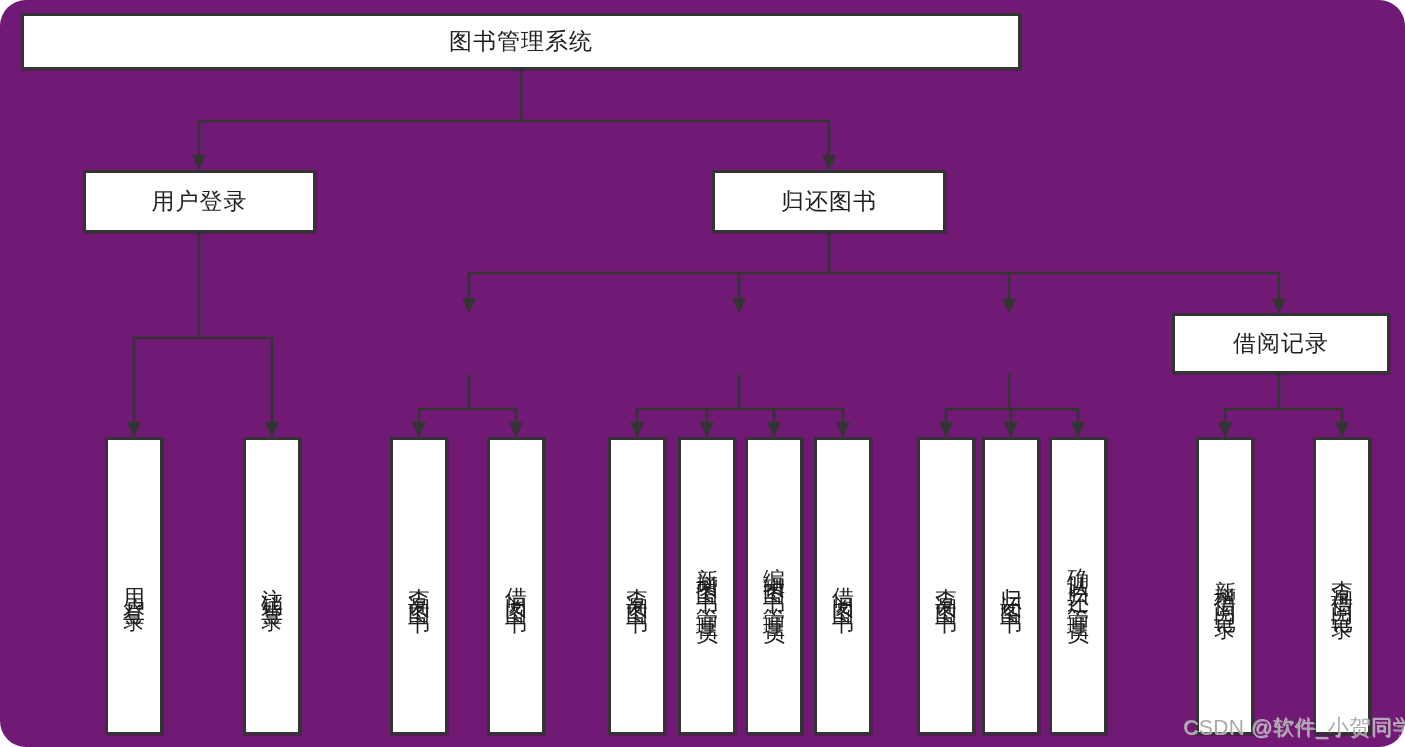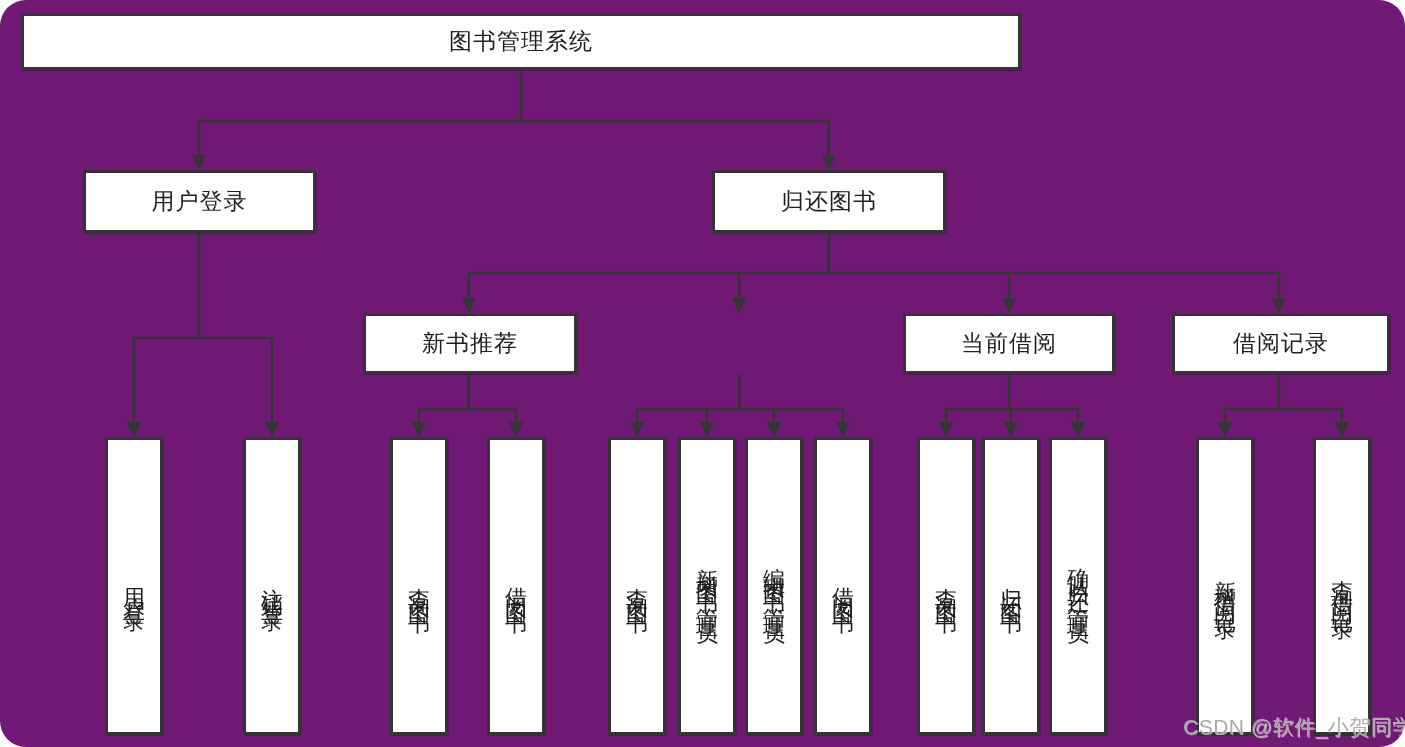--- a/index.html
+++ b/index.html
@@ -130,22 +130,20 @@
       <polygon points="1218,422 1232,422 1225,438"></polygon>
       <polygon points="1335,422 1349,422 1342,438"></polygon>
     </g>
   </svg>
 
   <div class="box" style="left:21px; top:13px; width:1000px; height:57px;">图书管理系统</div>
 
   <div class="box" style="left:83px; top:170px; width:233px; height:63px;">用户登录</div>
   <div class="box" style="left:712px; top:170px; width:234px; height:63px;">归还图书</div>
 
-  <div class="box" style="left:363px; top:313px; width:214px; height:61px;">新书推荐</div>
-  <div class="box" style="left:903px; top:313px; width:212px; height:61px;">当前借阅</div>
   <div class="box" style="left:1172px; top:313px; width:218px; height:61px;">借阅记录</div>
 
   <div class="box leaf" style="left:105px;">
     <span class="vtext">用户登录</span>
   </div>
   <div class="box leaf" style="left:243px;">
     <span class="vtext">注销登录</span>
   </div>
 
   <div class="box leaf" style="left:390px;">

